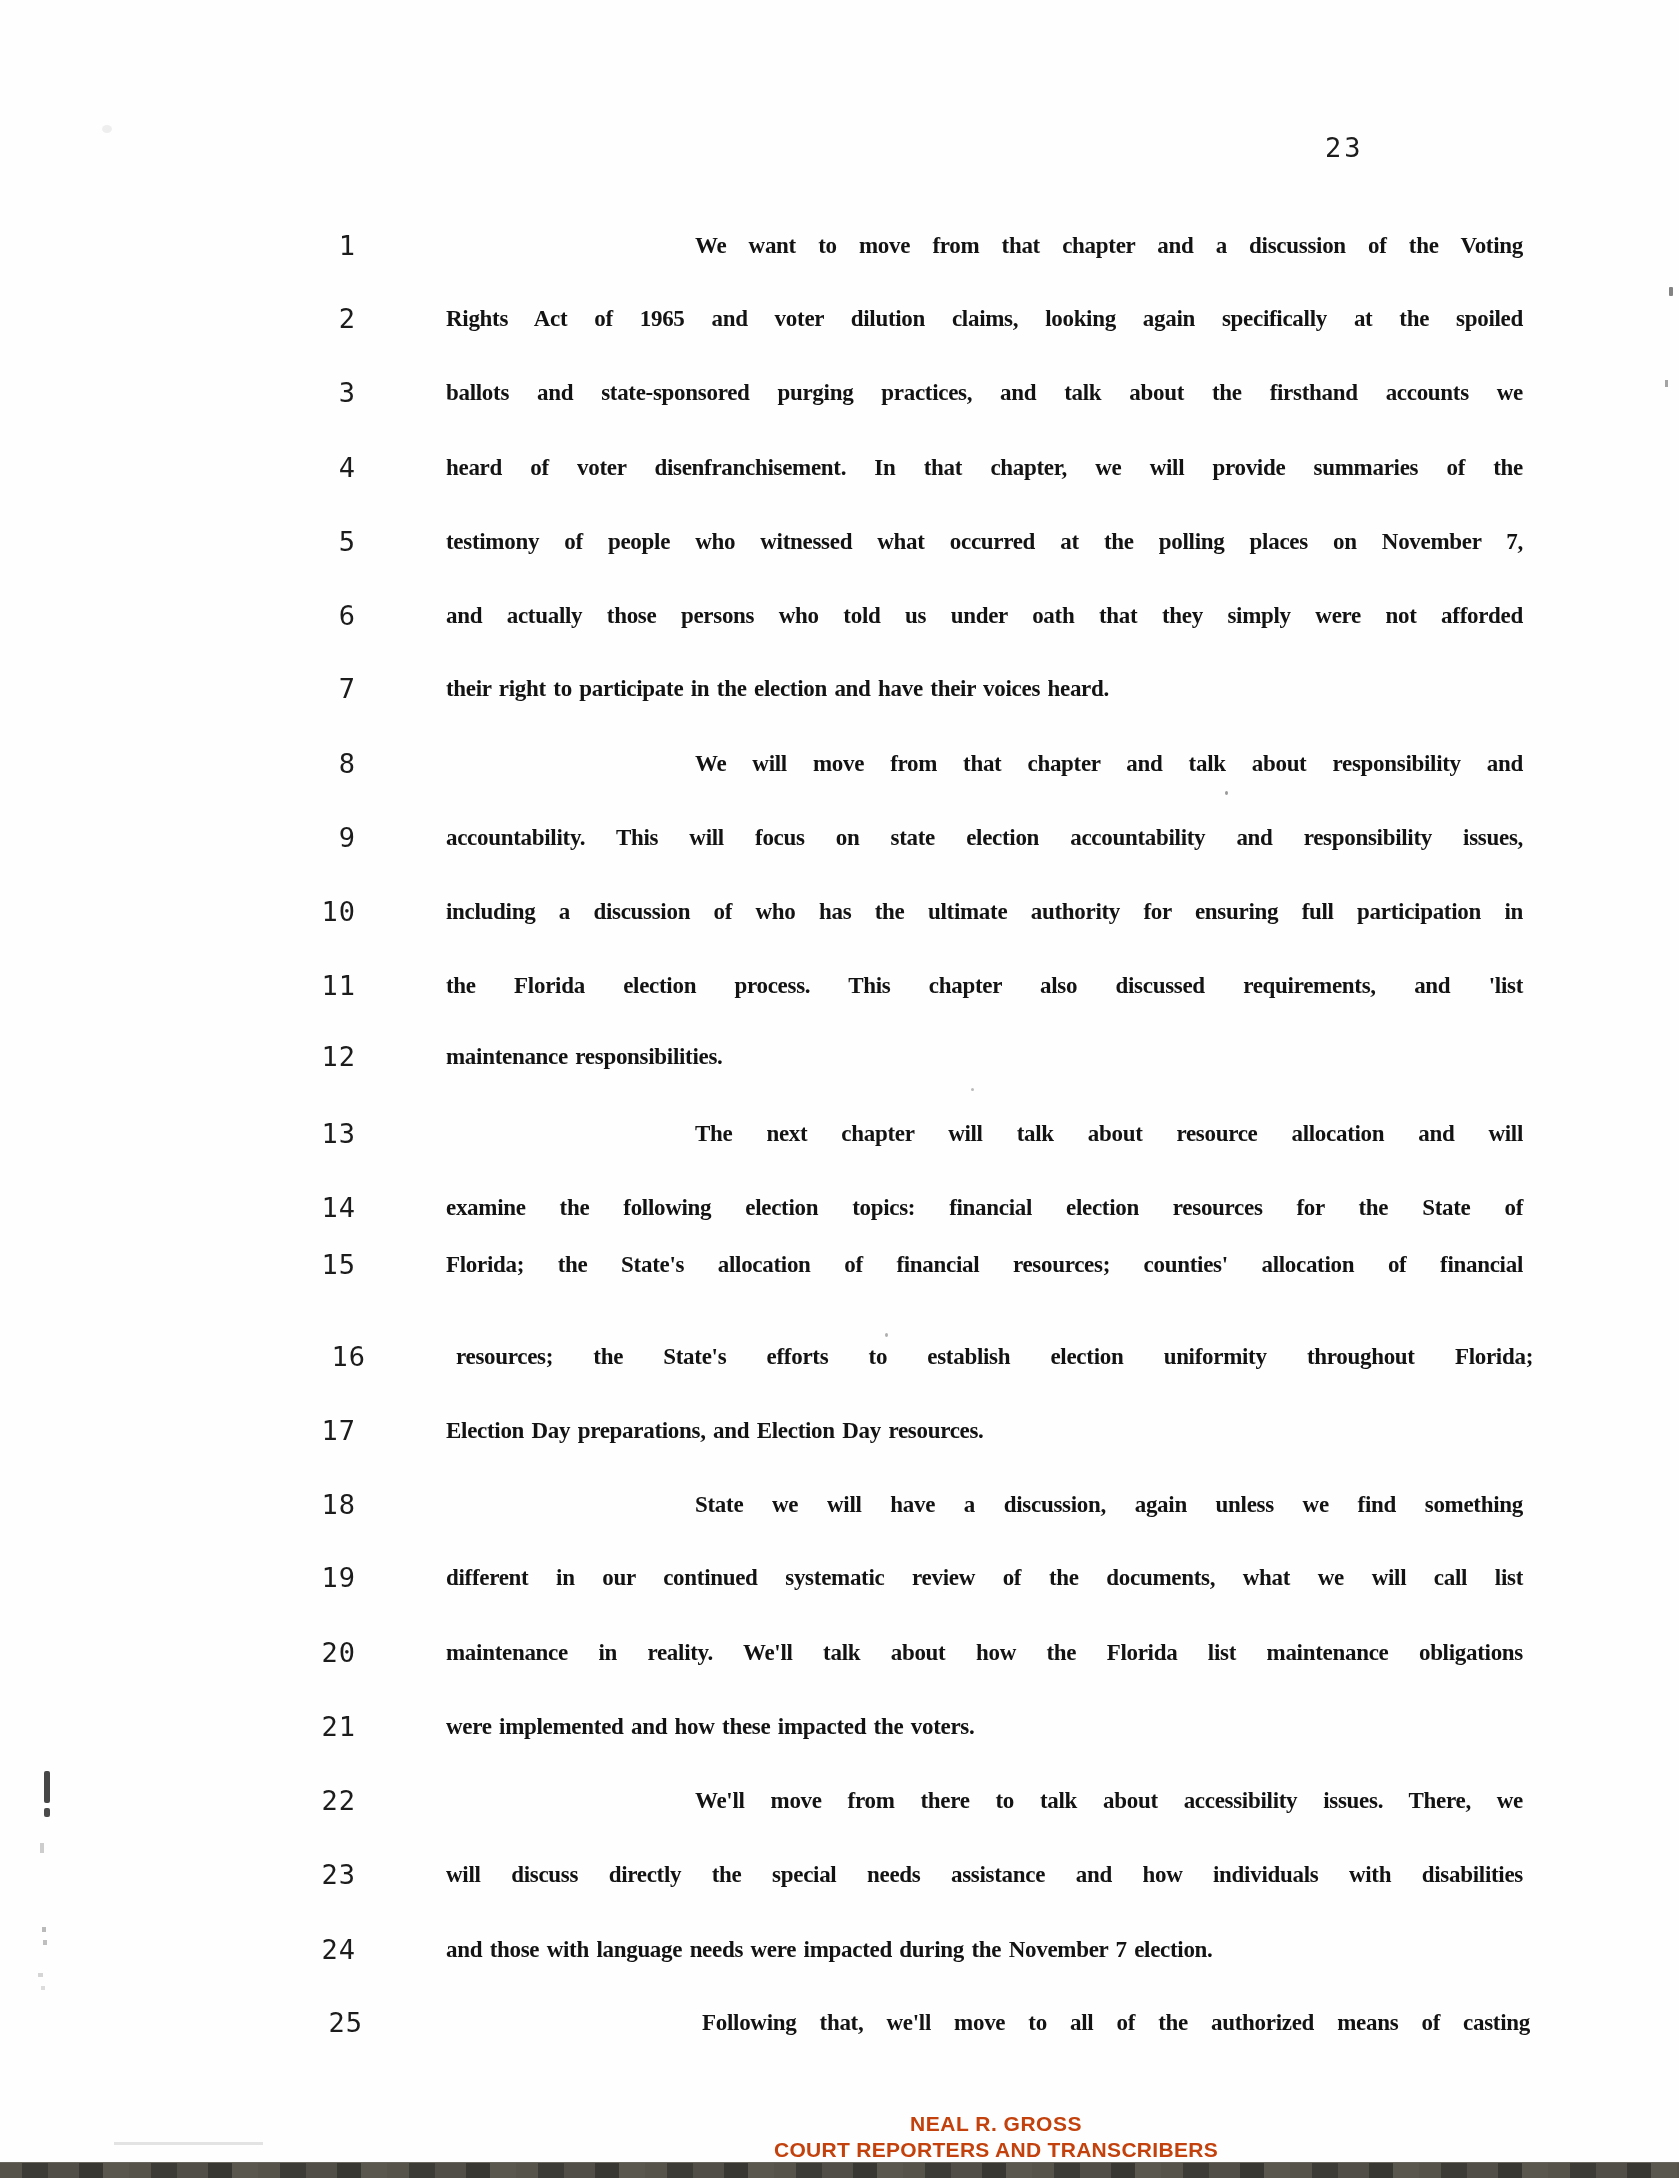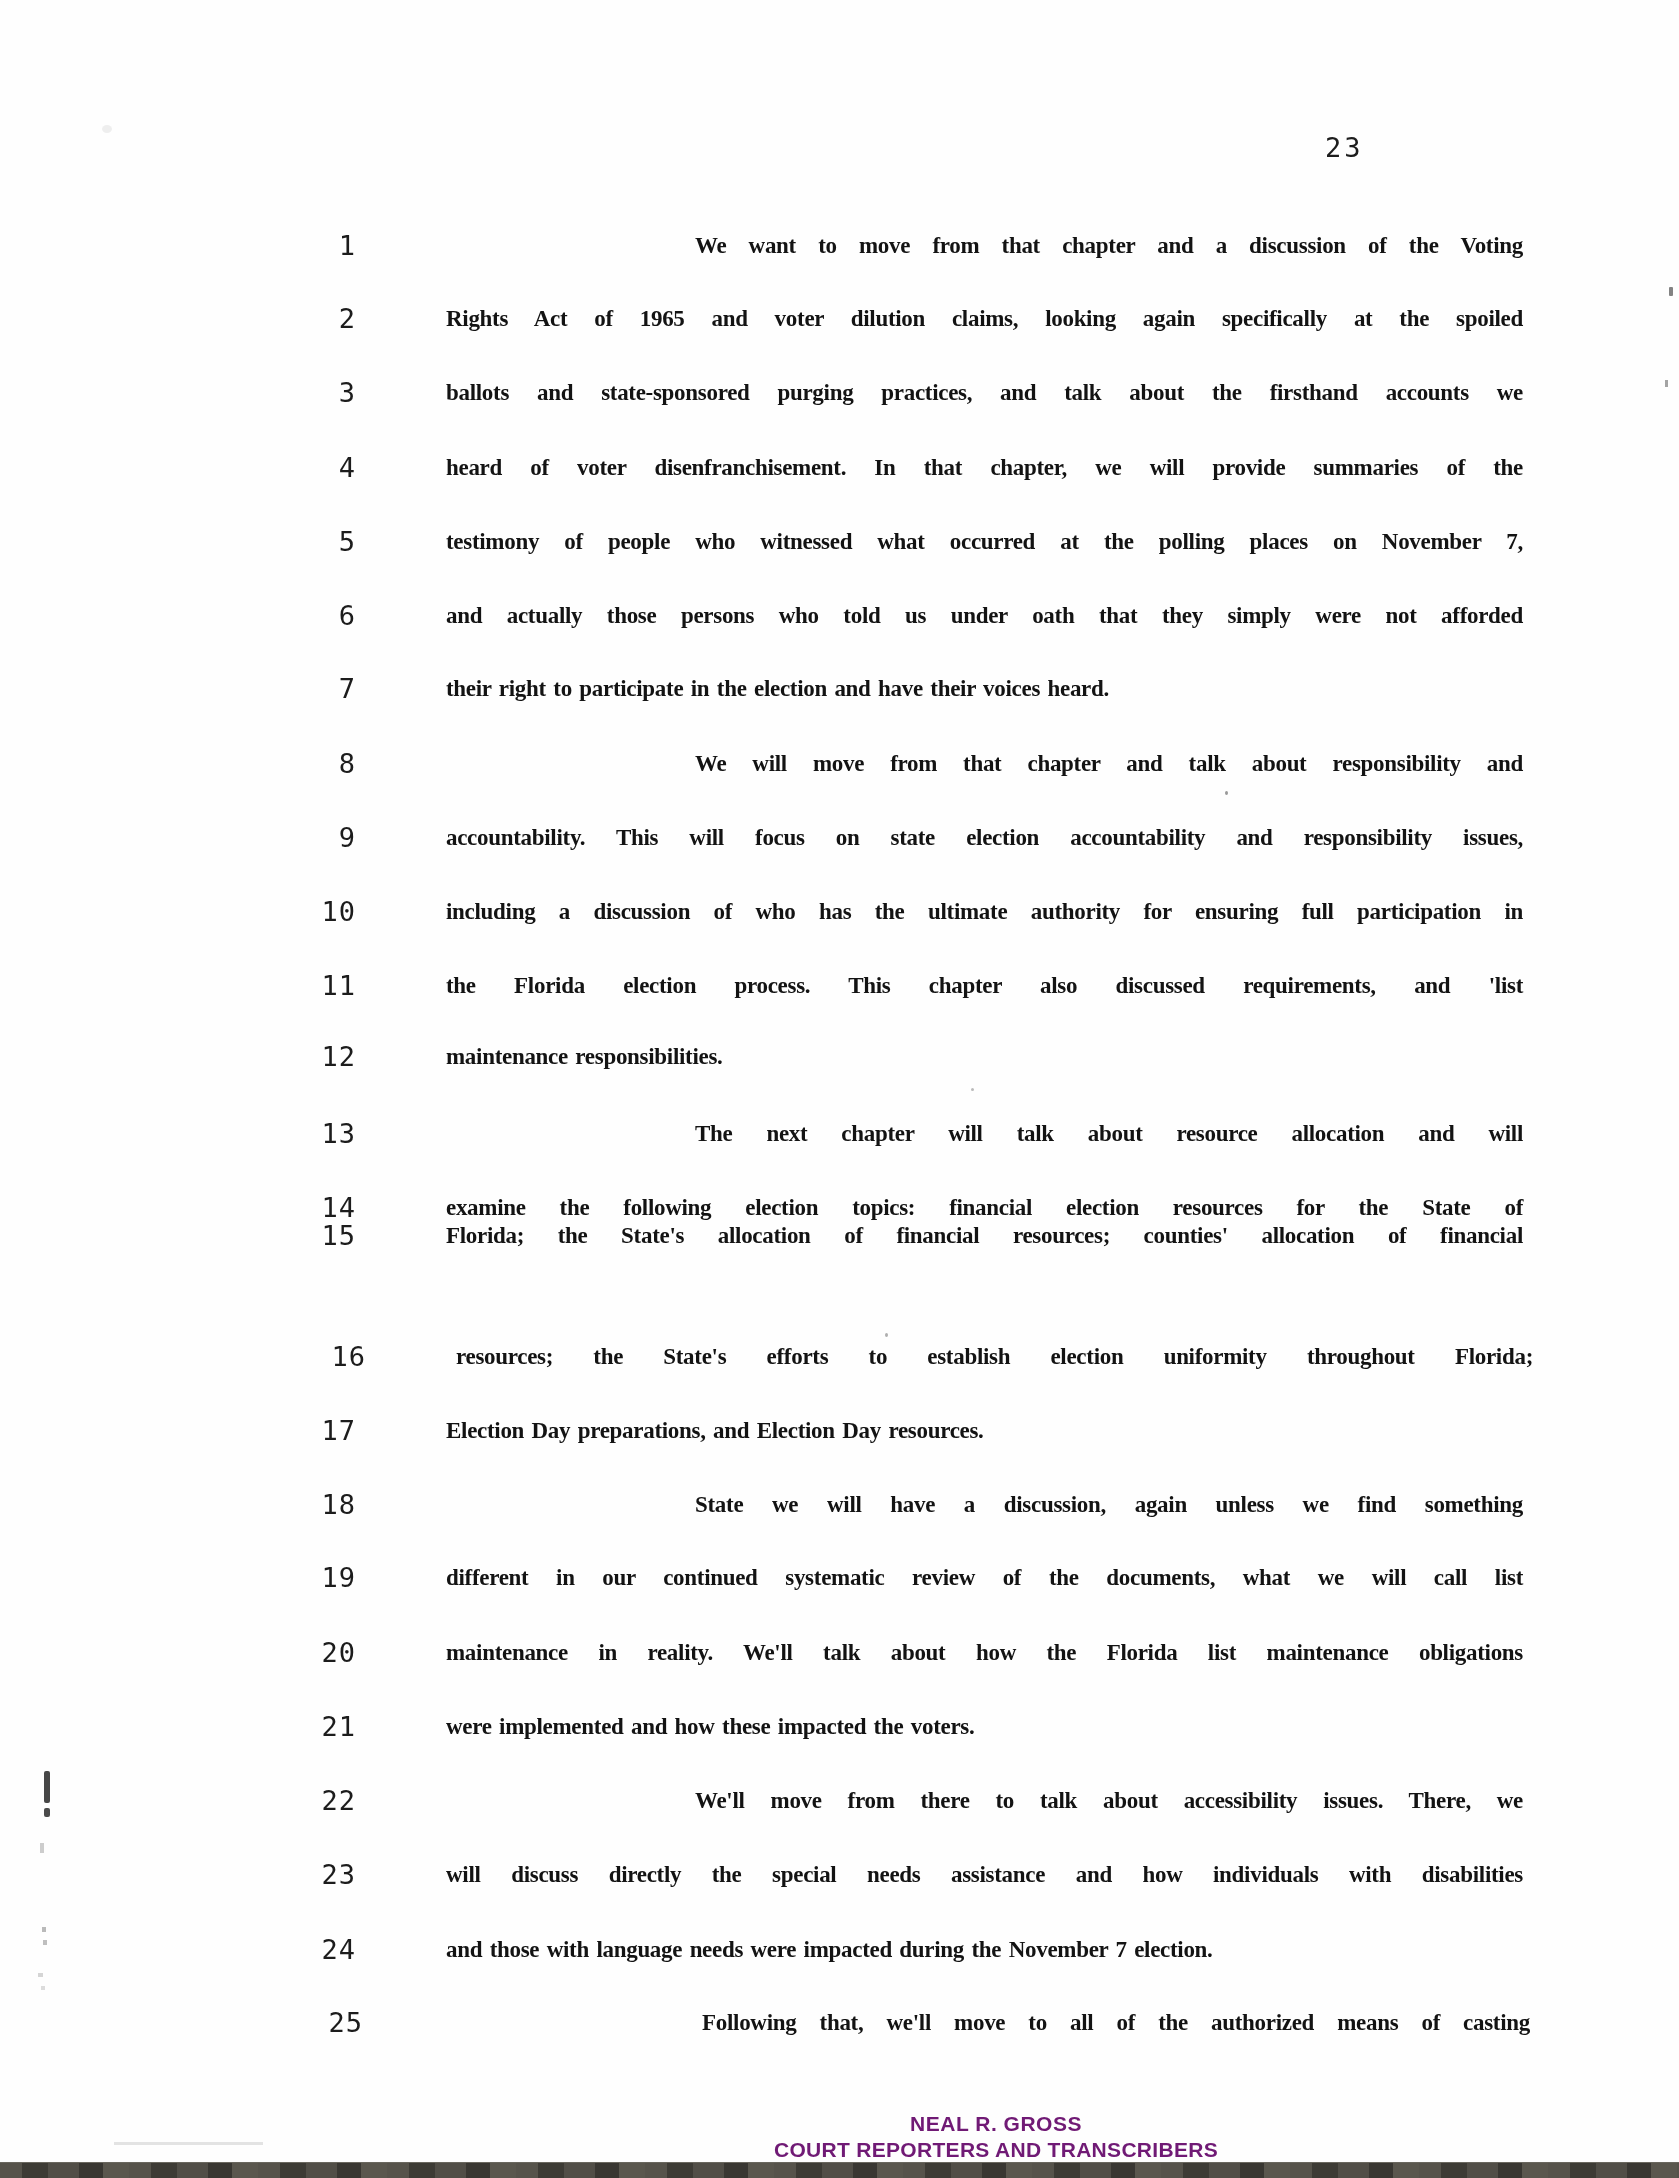--- a/index.html
+++ b/index.html
@@ -49,21 +49,21 @@
     text-align: left;
   }
   .flush .txt { text-align: justify; text-align-last: justify; }
   .ind .txt { text-indent: 249px; }
   .footer-line {
     position: absolute;
     left: 600px; width: 792px;
     text-align: center;
     font-family: "Liberation Sans", sans-serif;
     font-weight: 700;
-    color: #701a75;
+    color: #c2410c;
   }
   .f1 { top: 2112px; font-size: 21px; letter-spacing: 0.5px; }
   .f2 { top: 2138px; font-size: 21px; letter-spacing: 0.3px; }
   .bottombar {
     position: absolute;
     left: 0; top: 2162px;
     width: 1679px; height: 15px;
     background: repeating-linear-gradient(90deg,
       #56534b 0px, #56534b 22px,
       #3d3b35 22px, #3d3b35 48px,
@@ -131,21 +131,21 @@
         <div class="txt">maintenance responsibilities.</div>
       </div>
       <div class="row ind flush" style="top: 1097px;">
         <span class="num">13</span>
         <div class="txt">The next chapter will talk about resource allocation and will</div>
       </div>
       <div class="row flush" style="top: 1171px;">
         <span class="num">14</span>
         <div class="txt">examine the following election topics: financial election resources for the State of</div>
       </div>
-      <div class="row flush" style="top: 1199px;">
+      <div class="row flush" style="top: 1228px;">
         <span class="num">15</span>
         <div class="txt">Florida; the State's allocation of financial resources; counties' allocation of financial</div>
       </div>
       <div class="row flush" style="top: 1320px; margin-left: 10px;">
         <span class="num">16</span>
         <div class="txt">resources; the State's efforts to establish election uniformity throughout Florida;</div>
       </div>
       <div class="row" style="top: 1394px;">
         <span class="num">17</span>
         <div class="txt">Election Day preparations, and Election Day resources.</div>

